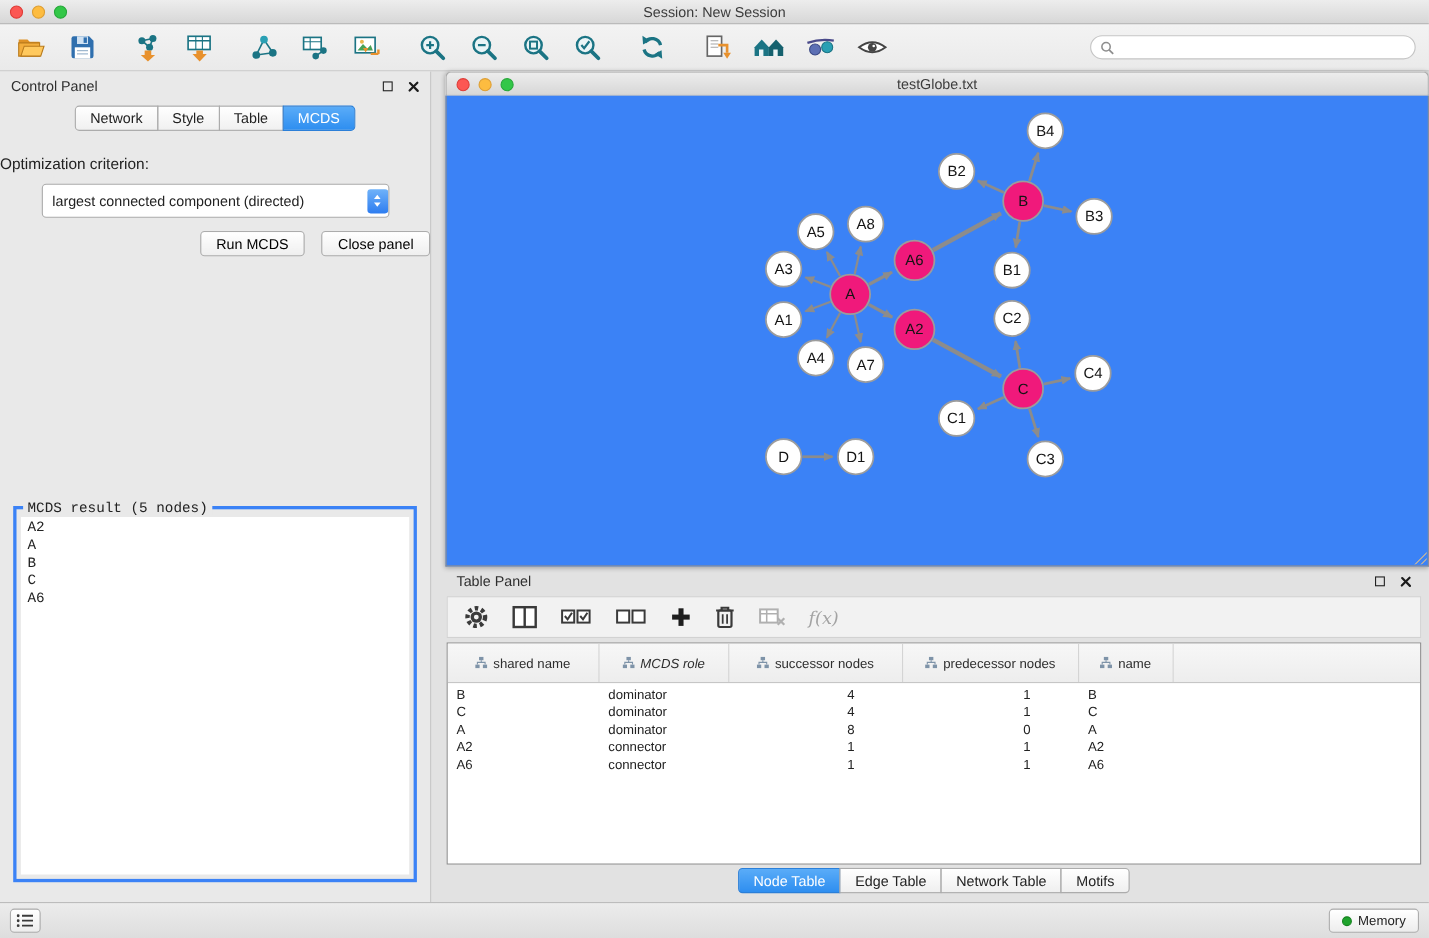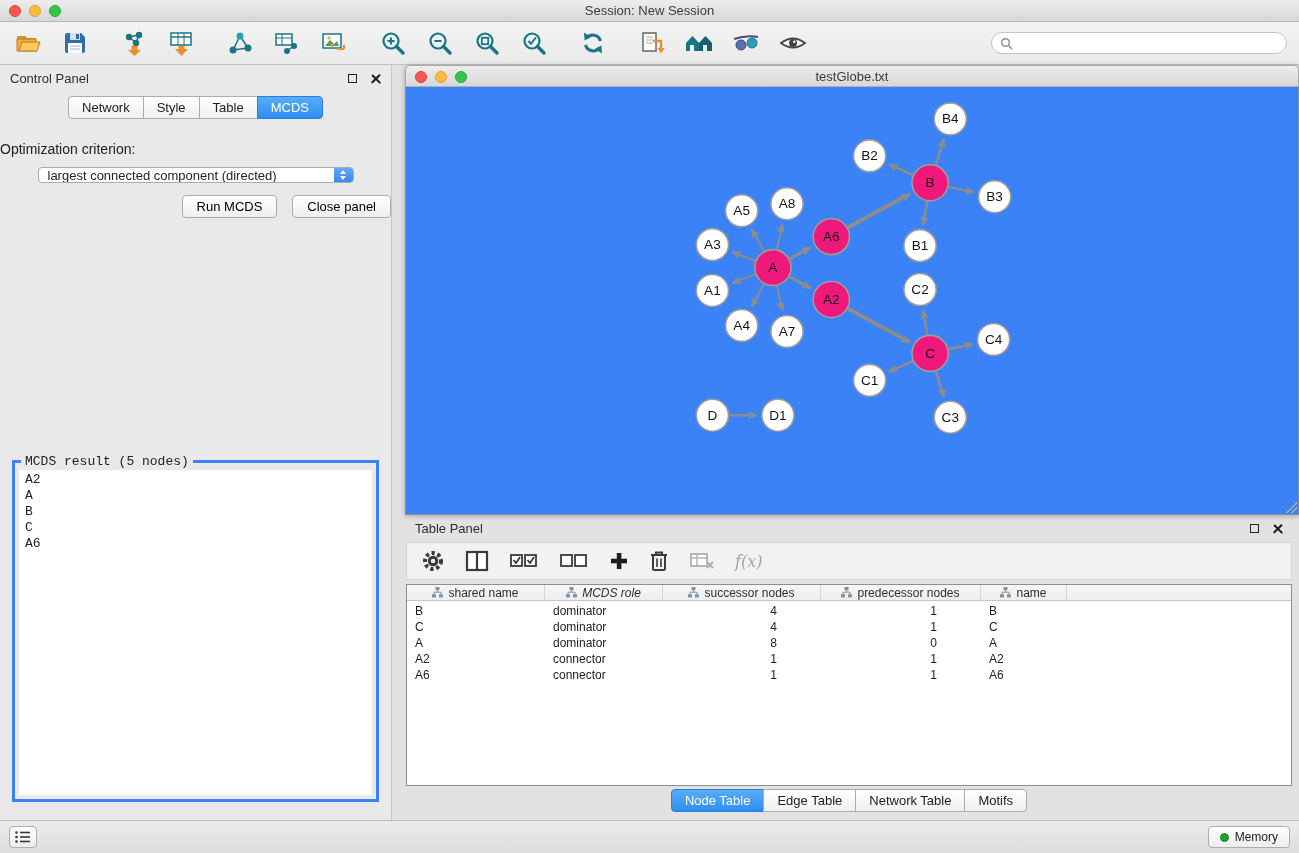--- a/index.html
+++ b/index.html
@@ -48,21 +48,21 @@
   .close-x::before { transform:rotate(45deg); } .close-x::after { transform:rotate(-45deg); }
 
   .cp-tabs { display:flex; justify-content:center; margin-top:5px; flex:0 0 auto; }
   .cp-tab { padding:3px 13px; font-size:13px; background:linear-gradient(#FFFFFF,#F0F0F0);
             border:1px solid #ACACAC; margin-left:-1px; cursor:pointer; color:#222; }
   .cp-tab:first-child { border-radius:4px 0 0 4px; margin-left:0; }
   .cp-tab:last-child  { border-radius:0 4px 4px 0; }
   .cp-tab.active { background:linear-gradient(#5AACF8,#2E8EF0); color:#FFF; border-color:#2B7FD8; }
 
   .opt-label { text-align:left; margin-top:22px; font-size:14px; }
-  .combo { width:316px; height:16px; margin:10px auto 0; background:#FFF;
+  .combo { width:316px; height:31px; margin:10px auto 0; background:#FFF;
            border:1px solid #ABABAB; border-radius:4px; display:flex;
            align-items:center; cursor:pointer; overflow:hidden; }
   .combo-text { flex:1; padding:0 9px; font-size:13px; white-space:nowrap; overflow:hidden; }
   .combo-stepper { width:19px; height:22px; margin-right:0px; border-radius:3px;
                    background:linear-gradient(#6FB2F9,#2E7DF0); display:flex;
                    flex-direction:column; align-items:center; justify-content:center; }
   .step-up   { width:0; height:0; border-left:3.5px solid transparent;
                border-right:3.5px solid transparent; border-bottom:4.5px solid #FFF; margin-bottom:2.5px; }
   .step-down { width:0; height:0; border-left:3.5px solid transparent;
                border-right:3.5px solid transparent; border-top:4.5px solid #FFF; }
@@ -101,21 +101,21 @@
   .table-panel { flex:1 1 auto; display:flex; flex-direction:column; min-height:0; padding-right:6px; }
   .tp-toolbar { height:38px; margin:1px 1px 0 1px; background:#F2F2F2;
                 border:1px solid #D2D2D2; display:flex; align-items:center;
                 gap:20px; padding:0 14px; flex:0 0 auto; }
   .tp-tool { display:flex; align-items:center; justify-content:center; cursor:pointer; }
   .fx-label { font-family:"DejaVu Serif", serif; font-style:italic; font-size:16px; color:#A3A3A3; }
 
   .tp-table { flex:1 1 auto; margin:4px 1px 0 1px; background:#FFF;
               border:1px solid #8E8E8E; overflow:hidden; display:flex; flex-direction:column; }
   .thead { display:flex; background:linear-gradient(#F7F7F7,#EDEDED);
-           border-bottom:1px solid #C6C6C6; height:16px; flex:0 0 auto; }
+           border-bottom:1px solid #C6C6C6; height:36px; flex:0 0 auto; }
   .th { display:flex; align-items:center; justify-content:center; gap:5px;
         font-size:12px; color:#2E2E2E; border-right:1px solid #D4D4D4; cursor:pointer; }
   .th-fill { flex:1; }
   .tbody { flex:1; overflow:hidden; padding-top:2px; }
   .tr { display:flex; height:16px; align-items:center; }
   .td { font-size:12px; padding:0 8px; white-space:nowrap; overflow:hidden; }
   .td.r { text-align:right; padding-right:44px; }
   .td.l { text-align:left; }
 
   .tp-tabs { height:34px; display:flex; justify-content:center; align-items:center;

